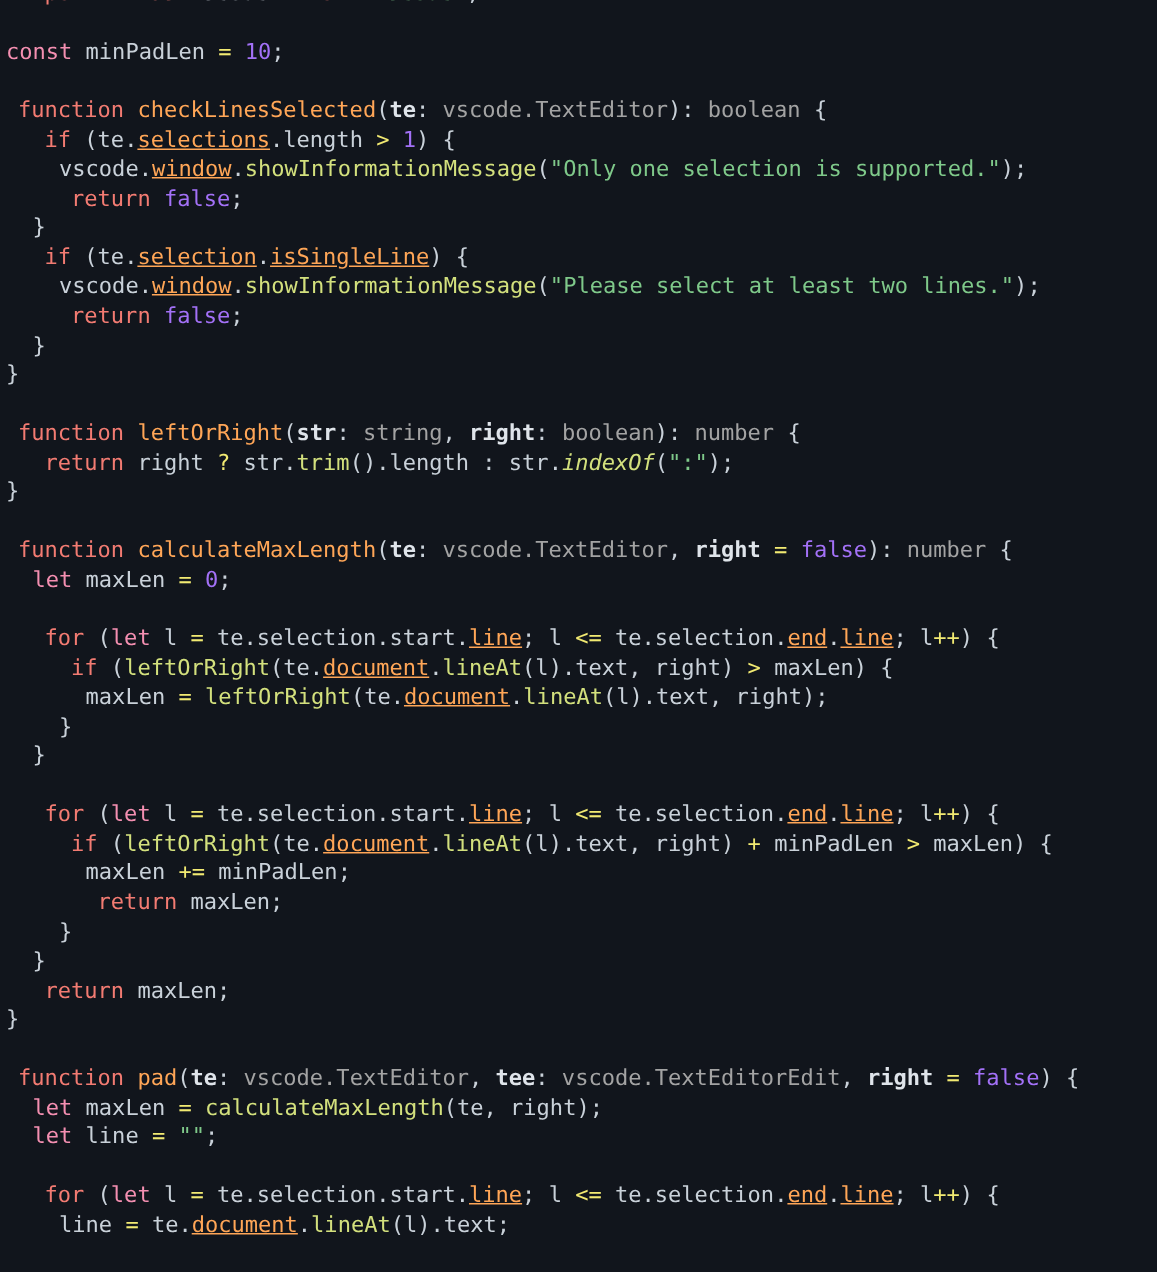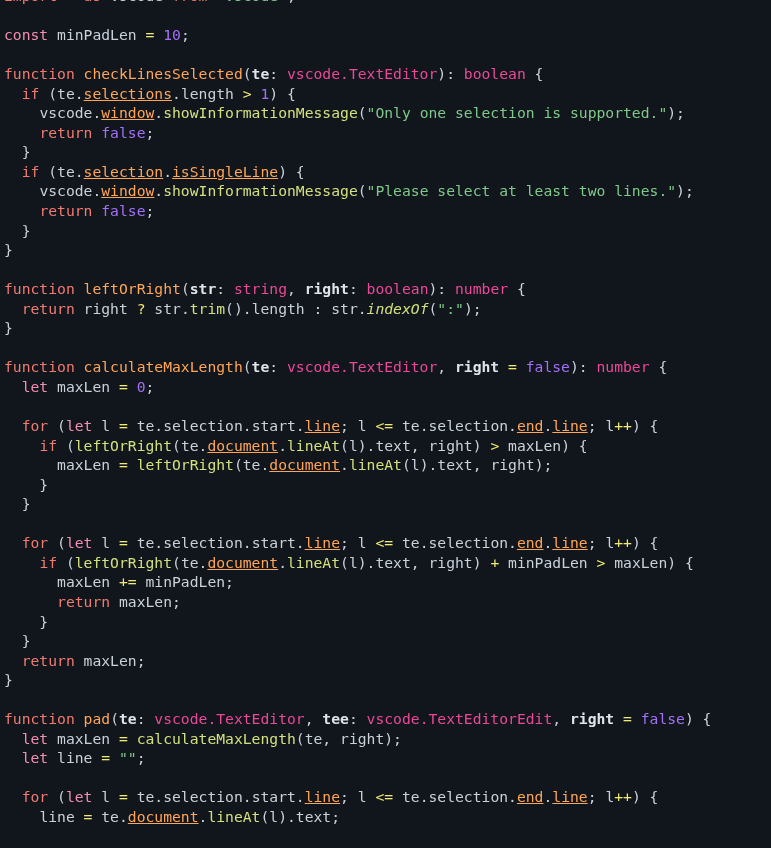--- a/index.html
+++ b/index.html
@@ -36,30 +36,30 @@
     height: 19.55px;
     line-height: 19.55px;
     font-size: 14.7px;
     white-space: pre;
     letter-spacing: 0px;
     color: #c9d1d9;
   }
 
   
   .t-plain    { color: #c9d1d9; }
-  .t-kw       { color: #f27b72; }              
+  .t-kw       { color: #f27b72; margin-left: 8px; }              
   .t-decl     { color: #f48fb1; }              
   .t-fname    { color: #ffa657; text-align: right; }              
   .t-prop     { color: #ffa657; text-decoration: underline; }              
   .t-call     { color: #d3e07d; margin-top: 27px; }              
   .t-call-i   { color: #d3e07d; font-style: italic; text-align: center; }
   .t-str      { color: #7fc98a; }              
   .t-num      { color: #a371f7; }              
   .t-op       { color: #f2ea72; }              
-  .t-type     { color: #ec4899; }              
+  .t-type     { color: #a3a3a3; }              
   .t-param    { color: #dfe4ea; font-weight: bold; }
   .t-punct    { color: #c9d1d9; }
 </style>
 </head>
 <body>
 
 <div id="editor">
   <div class="code-lines">
       <div class="line"><span class="t-kw">import</span><span class="t-plain"> </span><span class="t-num">*</span><span class="t-plain"> </span><span class="t-kw">as</span><span class="t-plain"> </span><span class="t-plain">vscode</span><span class="t-plain"> </span><span class="t-kw">from</span><span class="t-plain"> </span><span class="t-str">"vscode"</span><span class="t-punct">;</span></div>
       <div class="line">&nbsp;</div>

